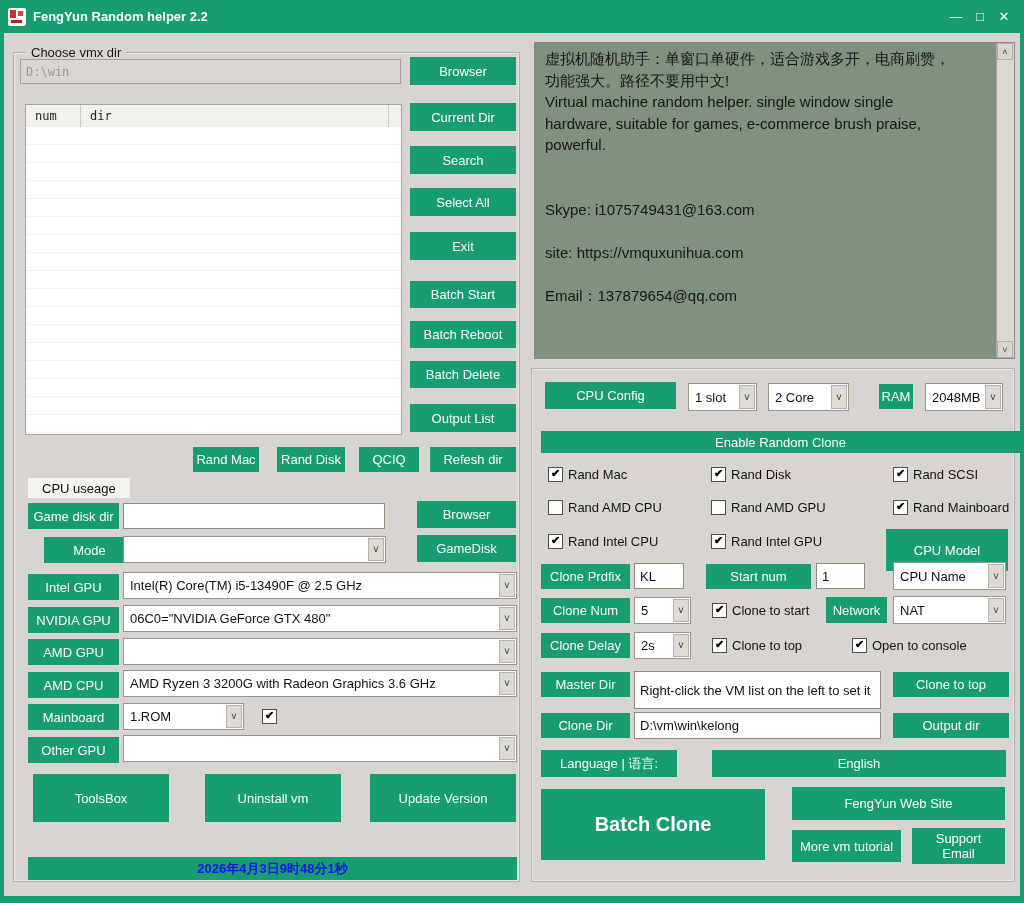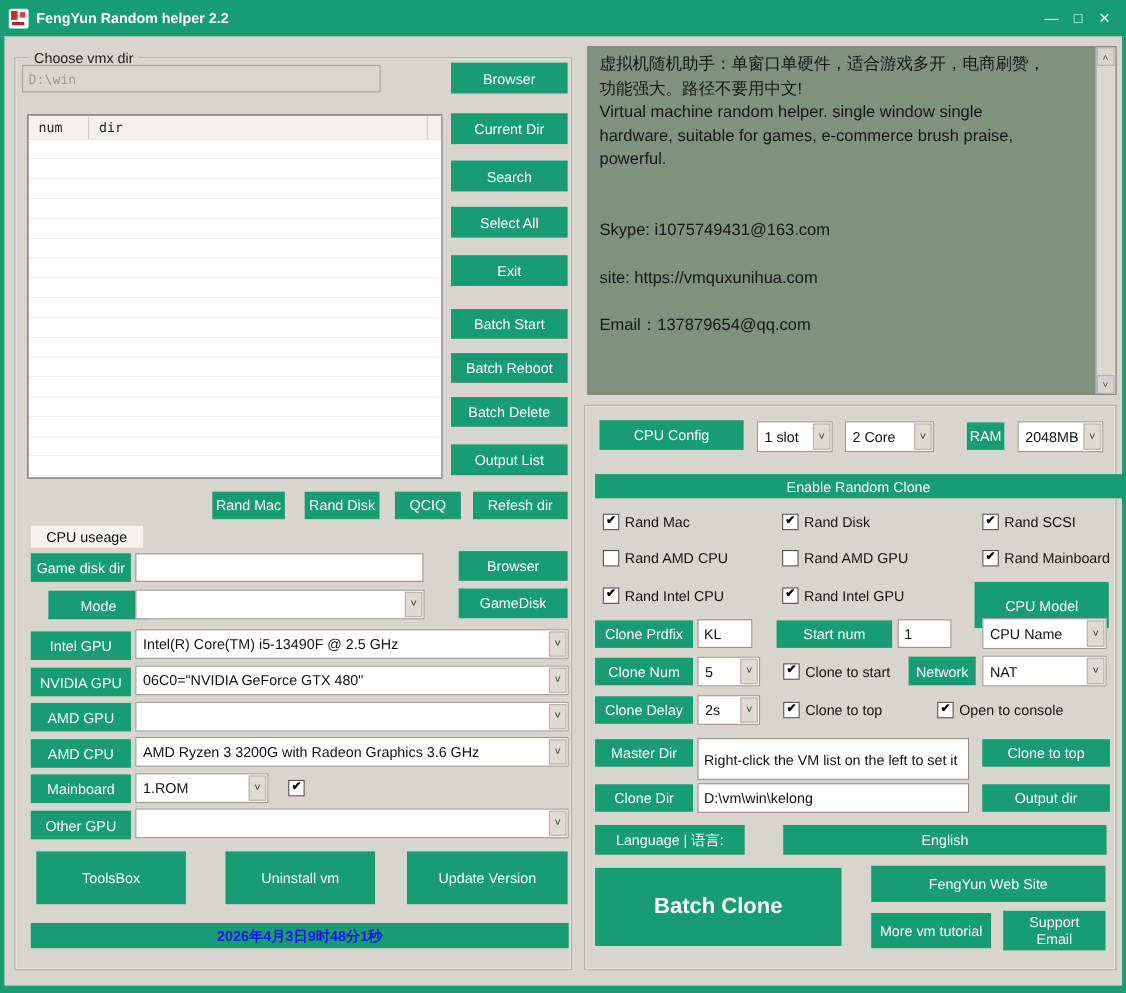--- a/index.html
+++ b/index.html
@@ -16,26 +16,26 @@
   .im.c { left:3px; top:12px; width:11px; height:3px; background:#a82626; }
   .title { margin-left:7px; font-weight:bold; font-size:13px; }
   .win-controls { margin-left:auto; display:flex; align-items:center; margin-right:8px; }
   .wc { width:24px; height:24px; display:flex; align-items:center; justify-content:center; font-size:13px; color:#f2fef9; }
 
   .gb { position:absolute; border:1px solid #b2afa9; box-shadow:inset 0 0 0 1px #e9e7e3; }
   .gb-label { position:absolute; font-size:13px; color:#1a1a1a; background:var(--bg); padding:0 5px; }
 
   .btn { position:absolute; background:var(--green); color:#fdfdfd; display:flex; align-items:center; justify-content:center; text-align:center; font-size:13px; line-height:15px; cursor:pointer; box-sizing:border-box; }
   .btn.big { font-size:20px; font-weight:bold; }
-  .btn.date { color:#1512f0; font-weight:bold; cursor:default; }
+  .btn.date { color:#1512f0; font-weight:bold; cursor:default;margin-top:18px; }
 
   .tinput { position:absolute; background:#fff; border:1px solid #8f8c86; padding:0 5px; font-size:13px; color:#111; font-family:"Liberation Sans",sans-serif; box-sizing:border-box; outline:none; white-space:nowrap; overflow:hidden; }
   #vmx { background:#dad7d2; color:#9a9a9a; font-family:"DejaVu Sans Mono",monospace; font-size:12px; border:1px solid #a5a29c; }
 
-  .table { position:absolute; background:#0f172a; border:1px solid #a8a5a0; box-sizing:border-box; }
+  .table { position:absolute; background:#7f1d1d; border:1px solid #a8a5a0; box-sizing:border-box; }
   .thead { display:flex; height:22px; background:#f3f1ed; border-bottom:1px solid #cbc8c2; font-family:"DejaVu Sans Mono",monospace; font-size:12px; color:#222; }
   .th { display:flex; align-items:center; padding-left:9px; border-right:1px solid #cfccc6; box-sizing:border-box; }
   .tbody { position:absolute; top:22px; bottom:0; left:0; right:0; background:repeating-linear-gradient(to bottom,#fff 0 17px,#f4f2ee 17px 18px); }
 
   .combo { position:absolute; background:#fff; border:1px solid #999690; box-sizing:border-box; display:flex; align-items:stretch; }
   .combo-val { flex:1; display:flex; align-items:center; padding:0 6px; font-size:13px; color:#111; white-space:nowrap; overflow:hidden; }
   .combo-btn { width:16px; margin:1px; background:#dedbd5; border:1px solid #b5b2ac; display:flex; align-items:center; justify-content:center; font-size:10px; color:#333; flex:none; box-sizing:border-box; }
 
   .check { position:absolute; display:flex; align-items:center; gap:5px; font-size:13px; color:#141414; height:16px; cursor:pointer; }
   .cbox { width:13px; height:13px; background:#fff; border:1px solid #4d4d4d; display:flex; align-items:center; justify-content:center; font-size:11px; font-weight:bold; color:#000; flex:none; }
@@ -65,21 +65,21 @@
     </span>
   </div>
 
   <div class="strip" style="left:0;top:33px;width:4px;height:870px"></div>
   <div class="strip" style="left:1020px;top:33px;width:4px;height:870px"></div>
   <div class="strip" style="left:0;top:896px;width:1024px;height:7px"></div>
 
   <div class="gb" style="left:13px;top:52px;width:505px;height:828px"></div>
   <span class="gb-label" style="left:26px;top:45px">Choose vmx dir</span>
 
-  <input id="vmx" class="tinput" style="left: 20px; top: 59px; width: 326px; height: 25px;" value="D:\win">
+  <input id="vmx" class="tinput" style="left: 20px; top: 59px; width: 381px; height: 25px;" value="D:\win">
   <div class="btn" style="left:410px;top:57px;width:106px;height:28px">Browser</div>
 
   <div class="table" style="left:25px;top:104px;width:377px;height:331px">
     <div class="thead">
       <span class="th" style="width:55px">num</span>
       <span class="th" style="flex:1">dir</span>
       <span class="th" style="width:12px;border-right:none"></span>
     </div>
     <div class="tbody"></div>
   </div>

